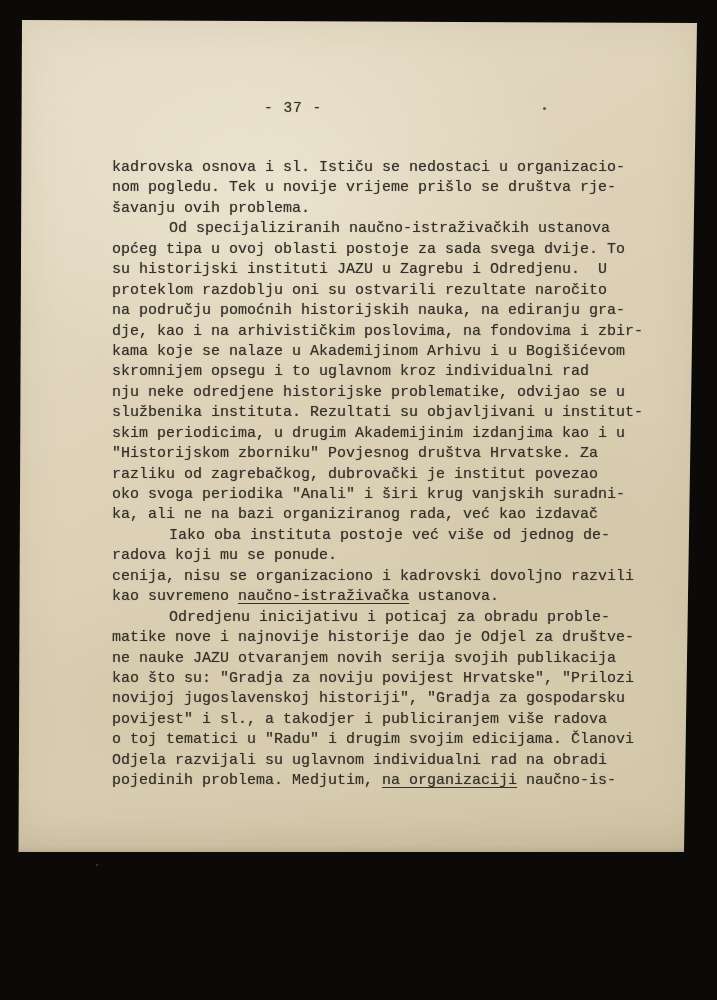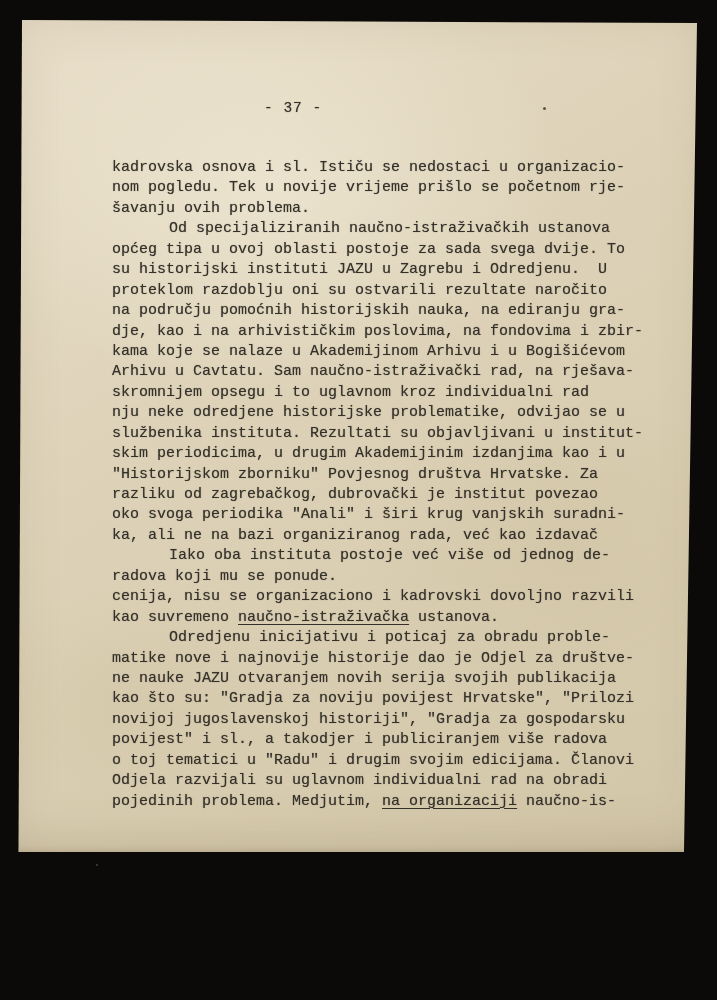--- a/index.html
+++ b/index.html
@@ -71,30 +71,29 @@
 </head>
 <body>
 
 <div class="photo">
   <div class="paper">
     <div class="page-number">- 37 -</div>
     <div class="speck speck-1"></div>
     <div class="speck speck-2"></div>
     <div class="text-block">
         <div class="line"><span>kadrovska osnova i sl. Ističu se nedostaci u organizacio-</span></div>
-        <div class="line"><span>nom pogledu. Tek u novije vrijeme prišlo se početnom rje-</span></div>
+        <div class="line"><span>nom pogledu. Tek u novije vrijeme prišlo se društva rje-</span></div>
         <div class="line"><span>šavanju ovih problema.</span></div>
         <div class="line indent"><span>Od specijaliziranih naučno-istraživačkih ustanova</span></div>
         <div class="line"><span>općeg tipa u ovoj oblasti postoje za sada svega dvije. To</span></div>
         <div class="line"><span>su historijski instituti JAZU u Zagrebu i Odredjenu.  U</span></div>
         <div class="line"><span>proteklom razdoblju oni su ostvarili rezultate naročito</span></div>
         <div class="line"><span>na području pomoćnih historijskih nauka, na ediranju gra-</span></div>
         <div class="line"><span>dje, kao i na arhivističkim poslovima, na fondovima i zbir-</span></div>
         <div class="line"><span>kama koje se nalaze u Akademijinom Arhivu i u Bogišićevom</span></div>
-        <div class="line"><span>Arhivu u Cavtatu. Sam naučno-istraživački rad, na rješava-</span></div>
         <div class="line"><span>skromnijem opsegu i to uglavnom kroz individualni rad</span></div>
         <div class="line"><span>nju neke odredjene historijske problematike, odvijao se u</span></div>
         <div class="line"><span>službenika instituta. Rezultati su objavljivani u institut-</span></div>
         <div class="line"><span>skim periodicima, u drugim Akademijinim izdanjima kao i u</span></div>
         <div class="line"><span>"Historijskom zborniku" Povjesnog društva Hrvatske. Za</span></div>
         <div class="line"><span>razliku od zagrebačkog, dubrovački je institut povezao</span></div>
         <div class="line"><span>oko svoga periodika "Anali" i širi krug vanjskih suradni-</span></div>
         <div class="line"><span>ka, ali ne na bazi organiziranog rada, već kao izdavač</span></div>
         <div class="line indent"><span>Iako oba instituta postoje već više od jednog de-</span></div>
         <div class="line"><span>radova koji mu se ponude.</span></div>

